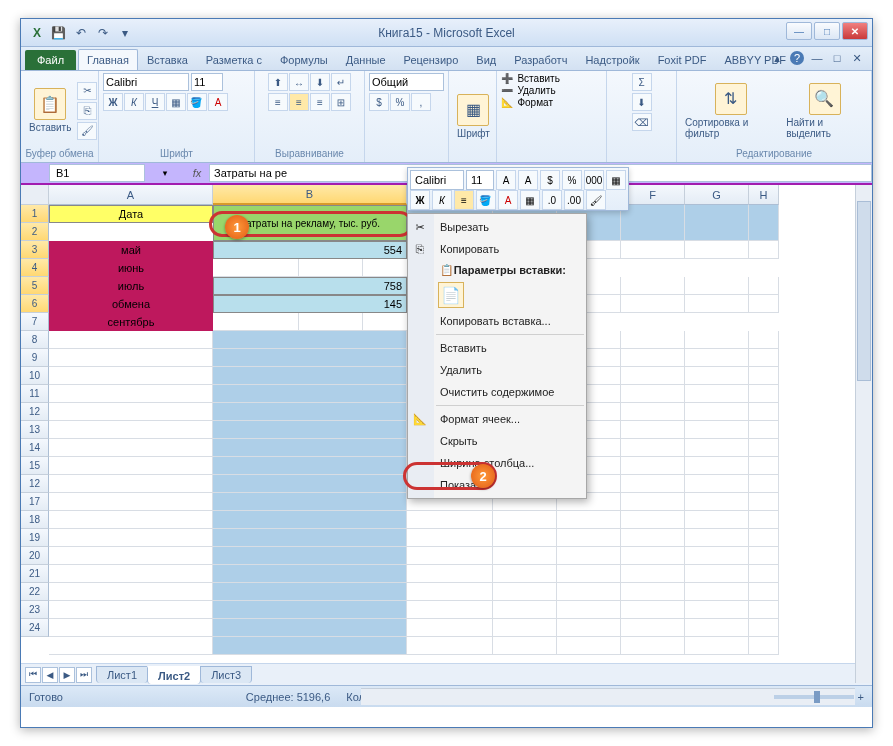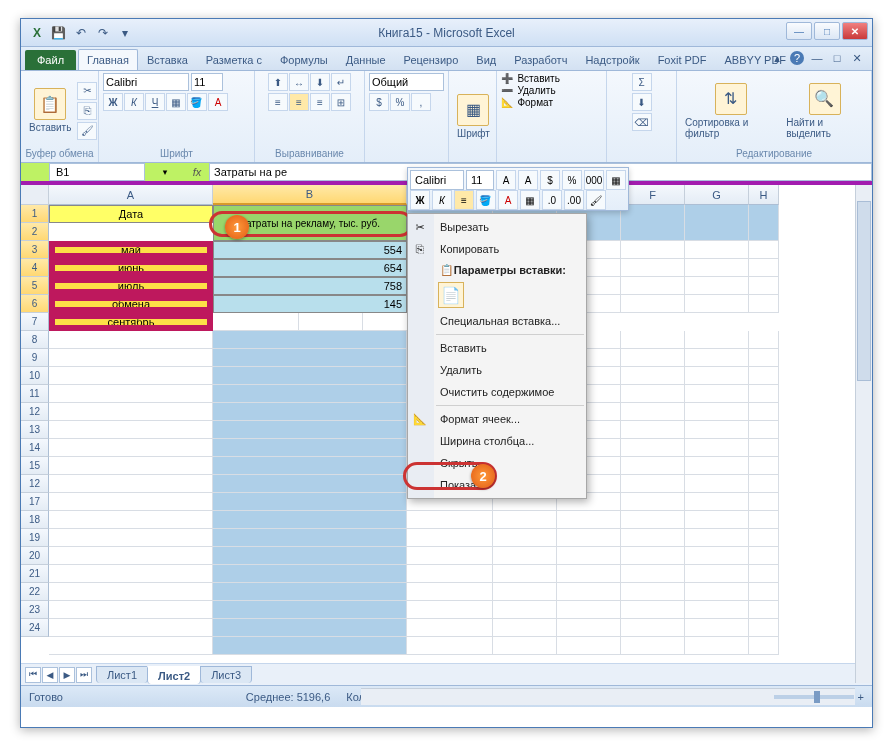--- a/index.html
+++ b/index.html
@@ -35,40 +35,40 @@
 .smallbtn { width: 20px; height: 18px; border: 1px solid #c5d6ec; background: #f6fafd; display: flex; align-items: center; justify-content: center; font-size: 10px; color: #3b5a84; }
 .combo { height: 18px; border: 1px solid #abc1dc; background: #fff; font-size: 11px; padding: 0 2px; display: flex; align-items: center; }
 
 
 .minitb { position: absolute; left: 386px; top: 148px; background: linear-gradient(#f4f8fd,#e4eef9); border: 1px solid #9fb8d9; padding: 2px; display: flex; flex-direction: column; gap: 2px; box-shadow: 0 2px 6px rgba(0,0,0,.2); z-index: 5; }
 .minitb .row { display: flex; gap: 2px; }
 .minitb .mbtn { width: 20px; height: 20px; border: 1px solid #c5d6ec; background: #f6fafd; display: flex; align-items: center; justify-content: center; font-size: 10px; }
 .minitb .mcombo { height: 20px; border: 1px solid #abc1dc; background: #fff; font-size: 11px; padding: 0 4px; display: flex; align-items: center; }
 
 
-.fbar { height: 22px; border-bottom: 4px solid #a21caf; display: flex; align-items: center; background: #bef264; }
+.fbar { height: 22px; border-bottom: 2px solid #a21caf; display: flex; align-items: center; background: #c4b5fd; }
 .namebox { width: 96px; height: 18px; margin-left: 28px; border: 1px solid #abc1dc; background: #fff; font-size: 11px; padding-left: 6px; display: flex; align-items: center; }
 .fxico { width: 24px; height: 18px; display: flex; align-items: center; justify-content: center; font-style: italic; font-size: 11px; color: #555; }
 .finput { flex: 1; height: 18px; border: 1px solid #abc1dc; background: #fff; font-size: 11px; padding-left: 4px; display: flex; align-items: center; }
 
 
 .gridwrap { position: relative; height: 478px; overflow: hidden; }
 .selectall { position: absolute; left: 0; top: 0; width: 28px; height: 20px; background: #e9eef5; border-right: 1px solid #c5cfdb; border-bottom: 1px solid #c5cfdb; }
 .colheads { position: absolute; left: 28px; top: 0; height: 20px; display: flex; }
 .colhead { height: 20px; background: linear-gradient(#f4f8fd,#e4ecf5); border-right: 1px solid #c5cfdb; border-bottom: 1px solid #acbed4; display: flex; align-items: center; justify-content: center; font-size: 11px; color: #3b5a84; }
 .colhead.sel { background: linear-gradient(#ffe9a8,#ffd873); border-bottom: 2px solid #d89b2b; }
 .rowheads { position: absolute; left: 0; top: 20px; width: 28px; }
 .rowhead { height: 18px; background: linear-gradient(#f4f8fd,#e4ecf5); border-bottom: 1px solid #c5cfdb; border-right: 1px solid #acbed4; display: flex; align-items: center; justify-content: center; font-size: 10px; color: #3b5a84; }
 .rowhead.sel { background: linear-gradient(#ffe9a8,#ffd873); }
 .cells { position: absolute; left: 28px; top: 20px; }
 .row { display: flex; height: 18px; }
 .cell { height: 18px; border-right: 1px solid #d8dde4; border-bottom: 1px solid #d8dde4; font-size: 11px; display: flex; align-items: center; padding: 0 4px; background: #fff; overflow: hidden; white-space: nowrap; }
 .cell.hdr-yellow { background: #ffff66; justify-content: center; border: 1px solid #888; }
 .cell.hdr-green { background: #99d66b; justify-content: center; border: 1px solid #888; }
-.cell.data-green { background: #fde047; justify-content: center; border: 6px solid #be185d; }
+.cell.data-green { background: #be185d; justify-content: center; border: 2px solid #be185d; }
 .cell.data-blue { background: #b8dfec; justify-content: flex-end; border: 1px solid #888; }
 .cell.sel-blue { background: #aecfe8; }
 
 
 .selring { position: absolute; border: 3px solid #c33; border-radius: 20px; pointer-events: none; z-index: 4; }
 .marker { position: absolute; width: 24px; height: 24px; border-radius: 50%; background: radial-gradient(#ff9a3a,#e05a14); color: #fff; font-weight: bold; display: flex; align-items: center; justify-content: center; font-size: 13px; box-shadow: 0 1px 3px rgba(0,0,0,.4); z-index: 10; }
 
 
 .ctxmenu { position: absolute; left: 386px; top: 194px; width: 180px; background: #f4f4f4; border: 1px solid #a7a7a7; box-shadow: 2px 3px 8px rgba(0,0,0,.3); z-index: 6; padding: 2px 0; }
 .ctxmenu .iconstrip { position: absolute; left: 0; top: 0; bottom: 0; width: 26px; background: #e9edf3; }
@@ -313,21 +313,20 @@
           <div class="cell data-blue" style="width: 194px;">554</div>
           <div class="cell" style="width: 86px;"></div>
           <div class="cell" style="width: 64px;"></div>
           <div class="cell" style="width: 64px;"></div>
           <div class="cell" style="width: 64px;"></div>
           <div class="cell" style="width: 64px;"></div>
           <div class="cell" style="width: 30px;"></div>
         </div>
         <div class="row">
           <div class="cell data-green" style="width: 164px;">июнь</div>
-          <div class="cell data-blue" style="width: 194px;">654</div>
           <div class="cell" style="width: 86px;"></div>
           <div class="cell" style="width: 64px;"></div>
           <div class="cell" style="width: 64px;"></div>
           <div class="cell" style="width: 64px;"></div>
           <div class="cell" style="width: 64px;"></div>
           <div class="cell" style="width: 30px;"></div>
         </div>
         <div class="row">
           <div class="cell data-green" style="width: 164px;">июль</div>
           <div class="cell data-blue" style="width: 194px;">758</div>
@@ -576,42 +575,42 @@
     <div class="ctxitem">
         <span class="ctxico">⎘</span>
         <span>Копировать</span>
       </div>
     <div class="ctxhdr">
         <span class="ctxico">📋</span>
         <span>Параметры вставки:</span>
       </div>
     <div class="ctxpastebox">📄</div>
     <div class="ctxitem">
-        <span>Специальная вставка...</span>
+        <span>Копировать вставка...</span>
       </div>
     <div class="ctxsep"></div>
     <div class="ctxitem">
         <span>Вставить</span>
       </div>
     <div class="ctxitem">
         <span>Удалить</span>
       </div>
     <div class="ctxitem">
         <span>Очистить содержимое</span>
       </div>
     <div class="ctxsep"></div>
     <div class="ctxitem">
         <span class="ctxico">📐</span>
         <span>Формат ячеек...</span>
       </div>
     <div class="ctxitem">
+        <span>Скрыть</span>
+      </div>
+    <div class="ctxitem">
         <span>Ширина столбца...</span>
-      </div>
-    <div class="ctxitem">
-        <span>Скрыть</span>
       </div>
     <div class="ctxitem">
         <span>Показать</span>
       </div>
   </div>
   <div class="hidebox" style="left:382px;top:443px;width:94px;height:28px"></div>
   <div class="marker" style="left:450px;top:445px">2</div>
 
   <div class="scrollbar-v">
       <div class="thumb"></div>

